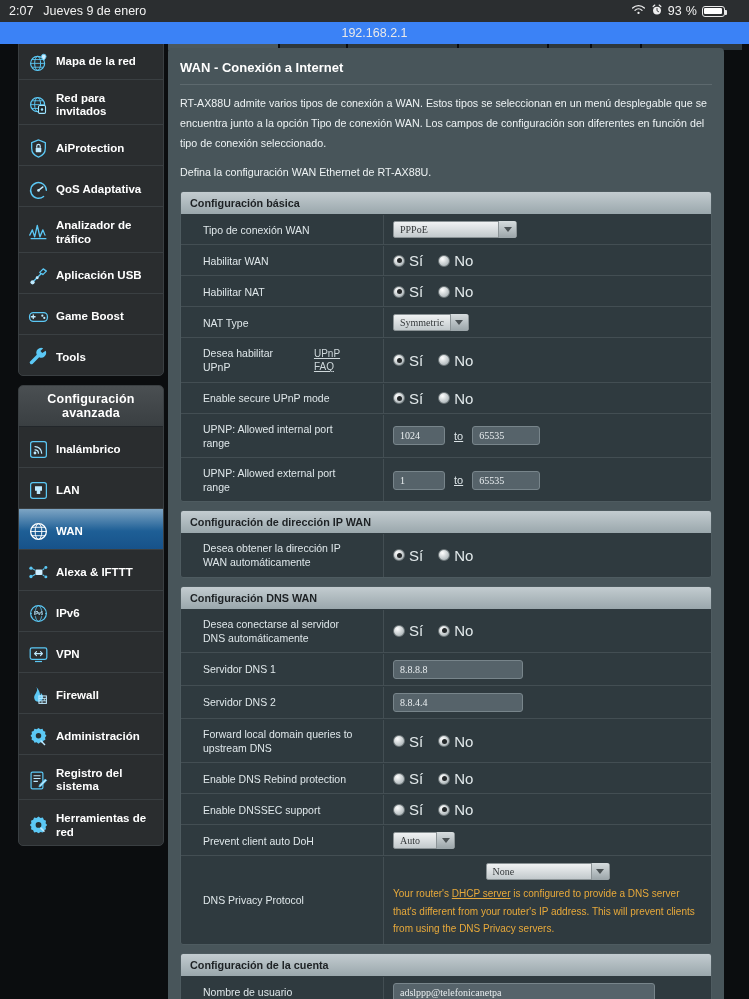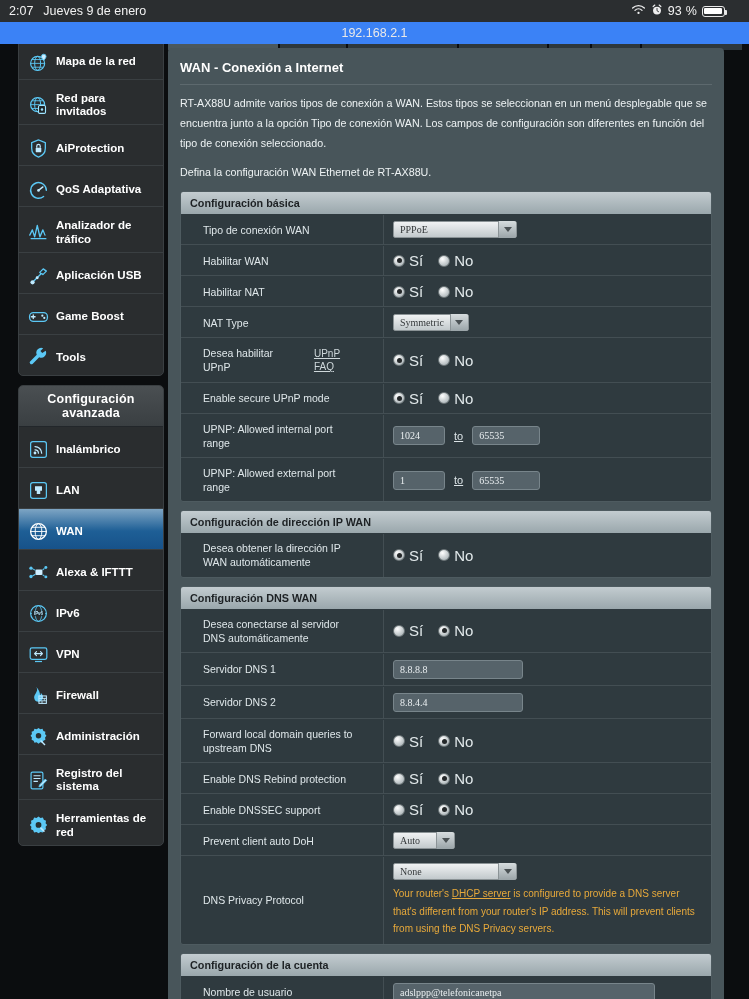--- a/index.html
+++ b/index.html
@@ -89,21 +89,21 @@
     padding: 5px 9px;
   }
   .row { display: flex; border-top: 1px solid #47535800; border-bottom: 1px solid #434e53; min-height: 28px; align-items: stretch; }
   .row:last-child { border-bottom: none; }
   .row .k {
     width: 203px; flex: 0 0 203px; padding: 7px 22px; color: #dfe7ea; font-size: 10.5px;
     display: flex; align-items: center; gap: 14px; line-height: 1.35;
     border-right: 1px solid #434e53;
   }
   .row .v { flex: 1; padding: 6px 9px; display: flex; align-items: center; flex-wrap: wrap; gap: 6px; }
-  .row .v.col { flex-direction: column; align-items: flex-start; gap: 5px; }
+  .row .v.col { flex-direction: column; align-items: center; gap: 5px; }
 
   .faq-link { color: #cfd8db; text-decoration: underline; font-size: 10px; }
 
   
   .select {
     position: relative; display: inline-flex; align-items: center;
     height: 17px; min-width: 112px; padding: 0 24px 0 6px;
     background: linear-gradient(#f0f2f3, #c2c9cc);
     border: 1px solid #8b9396; border-radius: 2px;
     color: #35393b; font-size: 10px; font-family: "Liberation Serif", serif;

